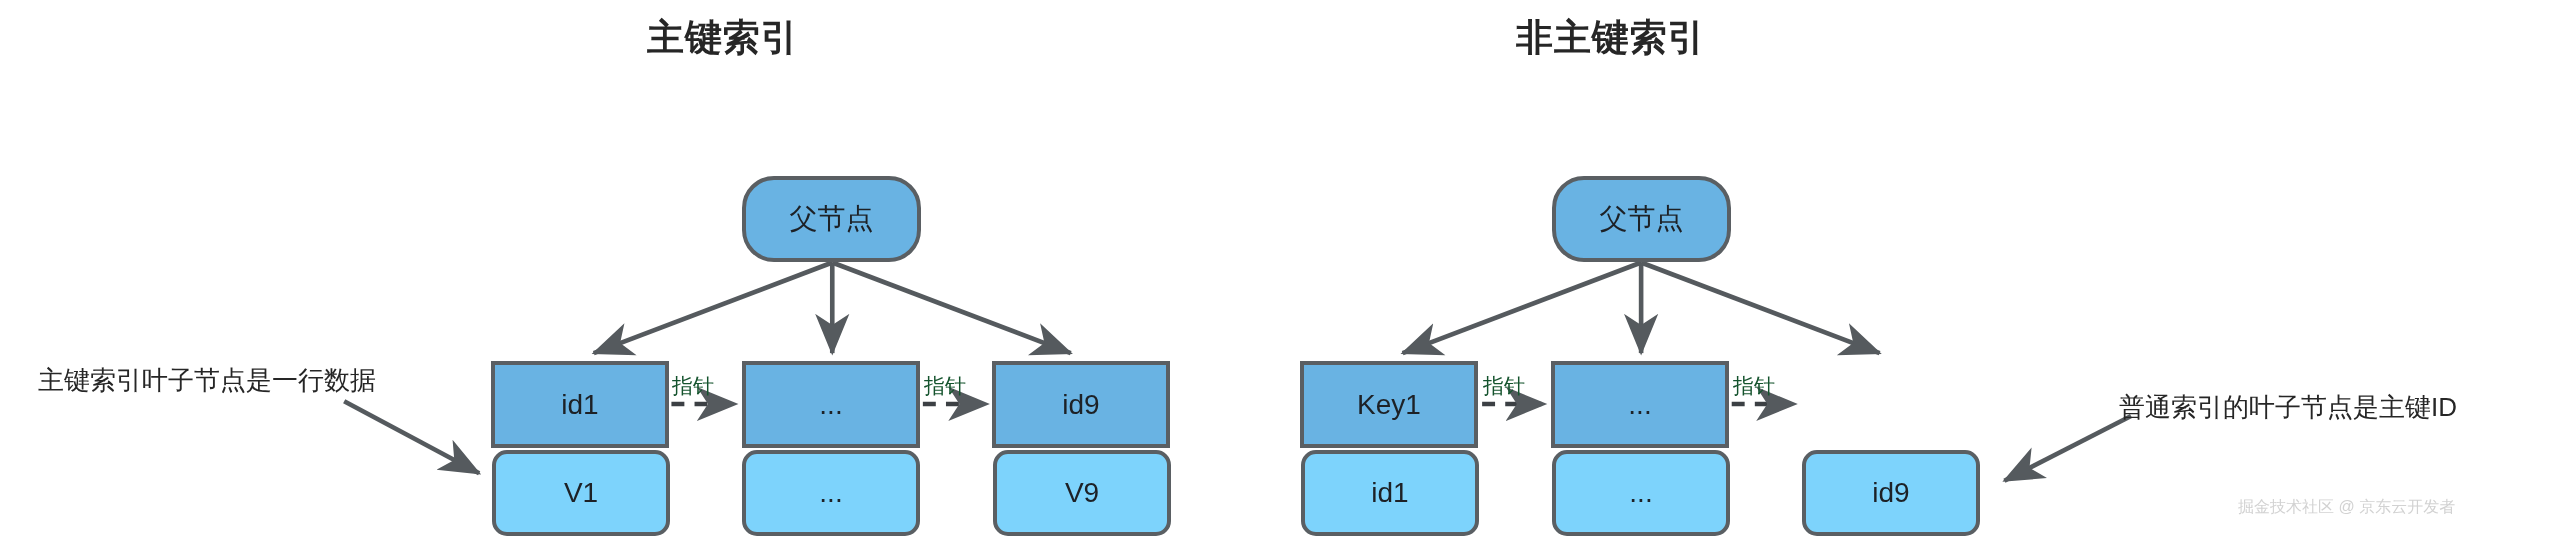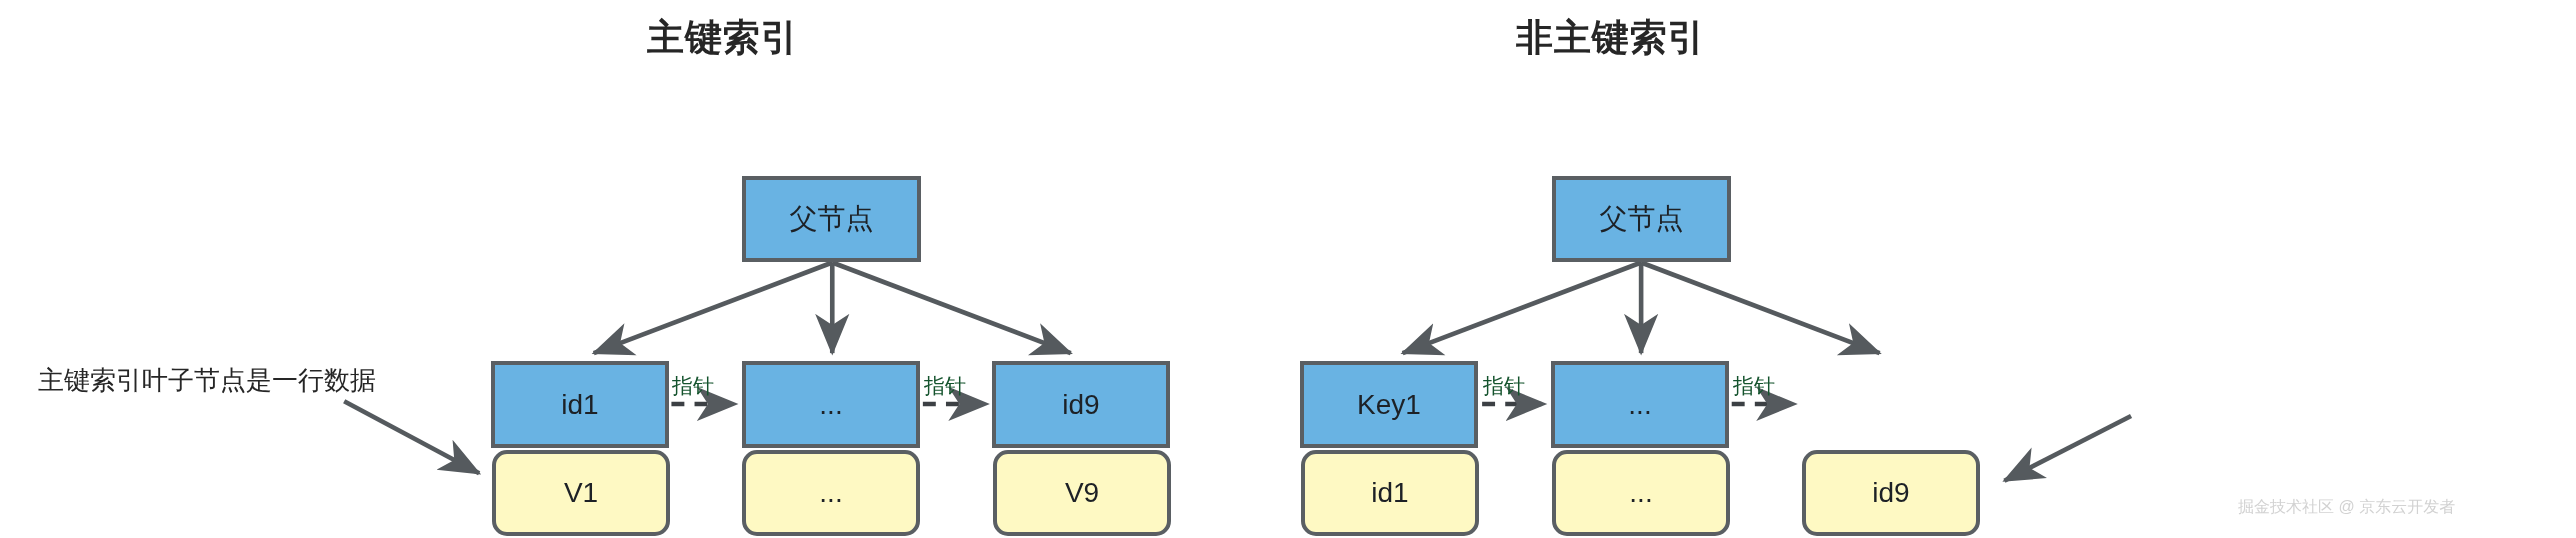--- a/index.html
+++ b/index.html
@@ -22,23 +22,23 @@
     box-sizing:border-box;
     display:flex;
     align-items:center;
     justify-content:center;
     border:4.6px solid #5a5f63;
     font-size:28px;
     color:#1d2126;
     white-space:nowrap;
   }
   .node-blue{background:#69b3e3;}
-  .node-green{background:#fef9c3;border-radius:15px;}
+  .node-green{background:#7dd3fc;border-radius:15px;}
 
-  .parent-node{width:179px;height:86px;}
+  .parent-node{width:179px;height:86px;border-radius:32px;}
 
   .leaf-key{width:178px;height:87px;}
   .leaf-val{width:178px;height:86px;}
 
   .ptr-label{
     position:absolute;
     font-size:21px;
     color:#14532d;
     white-space:nowrap;
   }
@@ -131,17 +131,18 @@
   <div class="node-box node-green leaf-val" style="left:1301px;top:450px;">id1</div>
 
   <div class="node-box node-blue leaf-key" style="left:1551px;top:361px;">...</div>
   <div class="node-box node-green leaf-val" style="left:1552px;top:450px;">...</div>
 
   <div class="node-box node-green leaf-val" style="left:1802px;top:450px;">id9</div>
 
   <div class="ptr-label" style="left:1483px;top:372px;">指针</div>
   <div class="ptr-label" style="left:1733px;top:372px;">指针</div>
 
+  <div class="annot-text" style="left:2119px;top:390px;">普通索引的叶子节点是主键ID</div>
 
   <div class="watermark" style="left:2238px;top:497px;">掘金技术社区 @ 京东云开发者</div>
 
 </div>
 
 
 </body></html>

